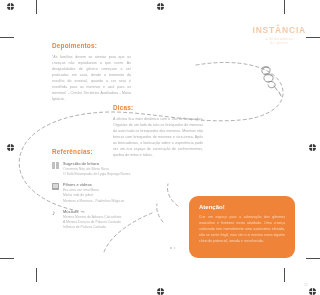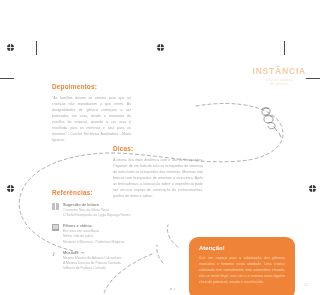--- a/index.html
+++ b/index.html
@@ -3,21 +3,21 @@
 <meta charset="utf-8">
 <style>
   html,body{margin:0;padding:0;}
   body{
     width:320px;height:295px;
     background:#ffffff;
     font-family:"Liberation Sans", sans-serif;
     overflow:hidden;
     position:relative;
   }
-  .page{position:absolute;inset:0;margin-top:41px;}
+  .page{position:absolute;inset:0;}
 
   
   .mark{position:absolute;background:#4d4d4d;}
   .crop-v{width:1px;height:14px;}
   .crop-h{height:1px;width:14px;}
   .reg{
     position:absolute;width:7px;height:7px;border-radius:50%;
     background:#3a3a3a;
   }
   .reg::after{

